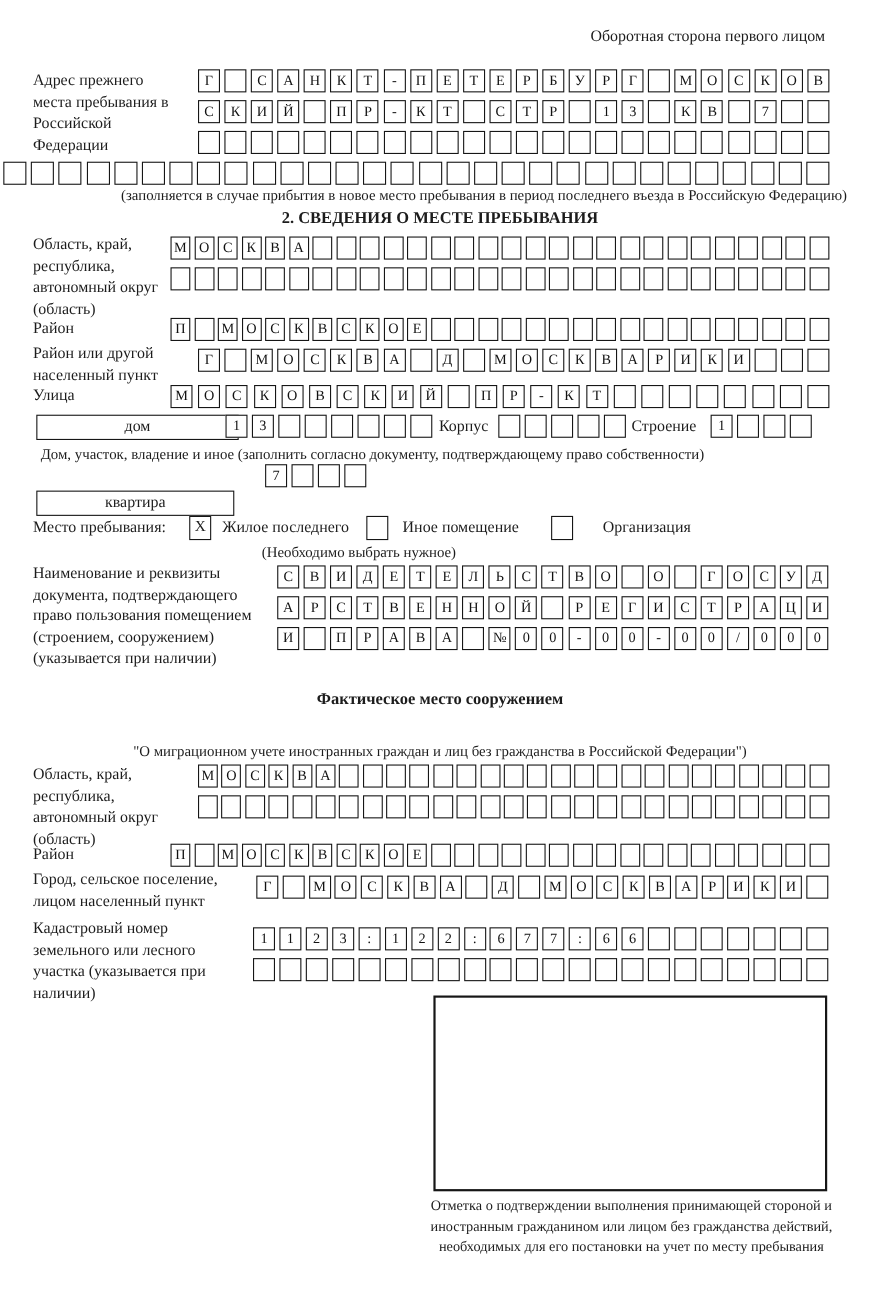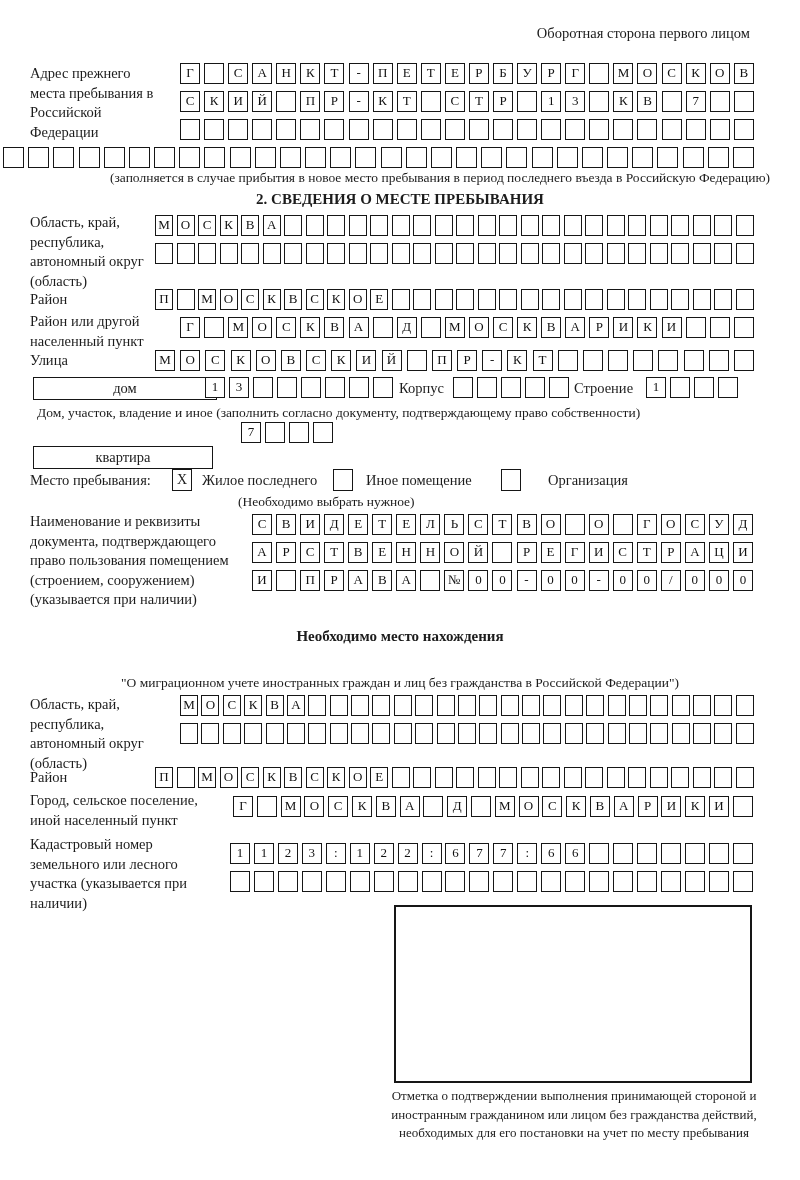--- a/index.html
+++ b/index.html
@@ -446,21 +446,21 @@
       <span class="cell">0</span>
       <span class="cell">-</span>
       <span class="cell">0</span>
       <span class="cell">0</span>
       <span class="cell">/</span>
       <span class="cell">0</span>
       <span class="cell">0</span>
       <span class="cell">0</span>
     </div>
 
-  <div class="abs title center" style="top:628px;">Необходимо место нахождения</div>
+  <div class="abs title center" style="top:628px;">Фактическое место сооружением</div>
   <div class="abs note center" style="top:674px;">"О миграционном учете иностранных граждан и лиц без гражданства в Российской Федерации")</div>
 
   <div class="abs lbl" style="left:30px;top:695px;width:135px;">Область, край, республика, автономный округ (область)</div>
   <div class="row sm" id="reg2-r1">
       <span class="cell">М</span>
       <span class="cell">О</span>
       <span class="cell">С</span>
       <span class="cell">К</span>
       <span class="cell">В</span>
       <span class="cell">А</span>
@@ -541,21 +541,21 @@
       <span class="cell"></span>
       <span class="cell"></span>
       <span class="cell"></span>
       <span class="cell"></span>
       <span class="cell"></span>
       <span class="cell"></span>
       <span class="cell"></span>
       <span class="cell"></span>
     </div>
 
-  <div class="abs lbl" style="left:30px;top:791px;width:195px;">Город, сельское поселение, иной населенный пункт</div>
+  <div class="abs lbl" style="left:30px;top:791px;width:195px;">Город, сельское поселение, лицом населенный пункт</div>
   <div class="row" id="city2-r">
       <span class="cell">Г</span>
       <span class="cell"></span>
       <span class="cell">М</span>
       <span class="cell">О</span>
       <span class="cell">С</span>
       <span class="cell">К</span>
       <span class="cell">В</span>
       <span class="cell">А</span>
       <span class="cell"></span>

